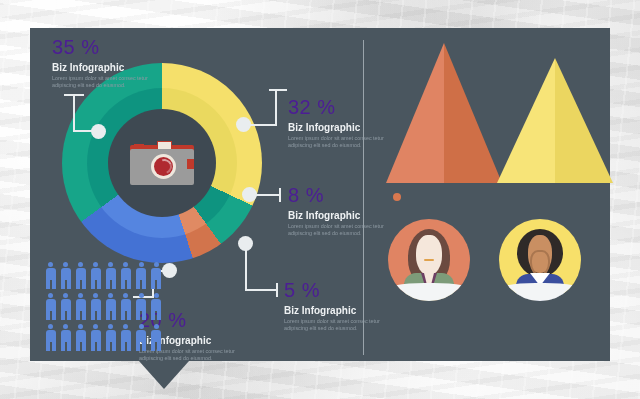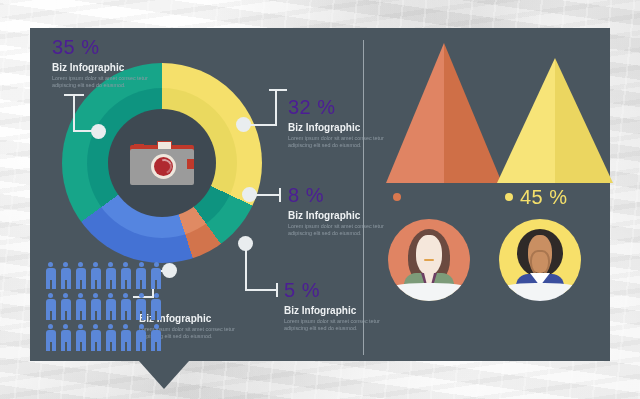--- a/index.html
+++ b/index.html
@@ -187,20 +187,21 @@
     <div class="pct">5 %</div>
     <div class="cal-title">Biz Infographic</div>
     <div class="cal-body">Lorem ipsum dolor sit amet consec tetur adipiscing elit sed do eiusmod.</div>
   </div>
   <div class="lead lead-v" style="left:276px;top:283px;height:14px;"></div>
   <div class="lead lead-h" style="left:245px;top:289px;width:33px;"></div>
   <div class="lead lead-v" style="left:245px;top:246px;height:45px;"></div>
   <div class="dot" style="left:238px;top:236px;"></div>
 
   <div class="callout" style="left:139px;top:309px;">
+    <div class="pct">20 %</div>
     <div class="cal-title">Biz Infographic</div>
     <div class="cal-body">Lorem ipsum dolor sit amet consec tetur adipiscing elit sed do eiusmod.</div>
   </div>
   <div class="lead lead-h" style="left:133px;top:296px;width:20px;"></div>
   <div class="lead lead-v" style="left:152px;top:270px;height:28px;"></div>
   <div class="lead lead-h" style="left:152px;top:270px;width:13px;"></div>
   <div class="dot" style="left:162px;top:263px;"></div>
 
   <div class="people">
     <div class="people-row">
@@ -370,23 +371,20 @@
     <div class="av-torso" style="left:16px;top:54px;width:50px;height:30px;background:#7d9b79;border-radius:12px 12px 0 0;"></div>
     <div style="position:absolute;left:33px;top:54px;width:16px;height:26px;background:#6d3f63;clip-path:polygon(0 0,100% 0,50% 100%);"></div>
     <div style="position:absolute;left:36px;top:54px;width:10px;height:20px;background:#f5e7db;clip-path:polygon(0 0,100% 0,50% 100%);"></div>
     <div class="av-desk"></div>
   </div>
 
   <svg width="116" height="125" viewBox="0 0 116 125" style="position:absolute;left:497px;top:58px;">
     <polygon points="58,0 0,125 58,125" fill="#f7e478"></polygon>
     <polygon points="58,0 116,125 58,125" fill="#ebd660"></polygon>
   </svg>
-  <div class="tri-label" style="left:505px;top:186px;color:#f5e06b;">
-    <span class="tri-bullet" style="background:#f5e06b;"></span><span>45 %</span>
-  </div>
 
   <div class="avatar" style="left:499px;top:219px;background:#f7e06a;">
     <div style="position:absolute;left:18px;top:10px;width:46px;height:48px;border-radius:50%;background:#2f2a28;"></div>
     <div class="av-face" style="left:29px;top:16px;width:24px;height:38px;background:#c98f62;"></div>
     <div style="position:absolute;left:31px;top:31px;width:20px;height:26px;border:2px solid #a9764f;border-radius:40% 40% 50% 50%;box-sizing:border-box;background:transparent;"></div>
     <div class="av-torso" style="left:17px;top:55px;width:48px;height:30px;background:#3b4f9e;border-radius:12px 12px 0 0;"></div>
     <div style="position:absolute;left:31px;top:54px;width:20px;height:13px;background:#ffffff;clip-path:polygon(0 0,100% 0,50% 100%);"></div>
     <div class="av-desk"></div>
   </div>
 

